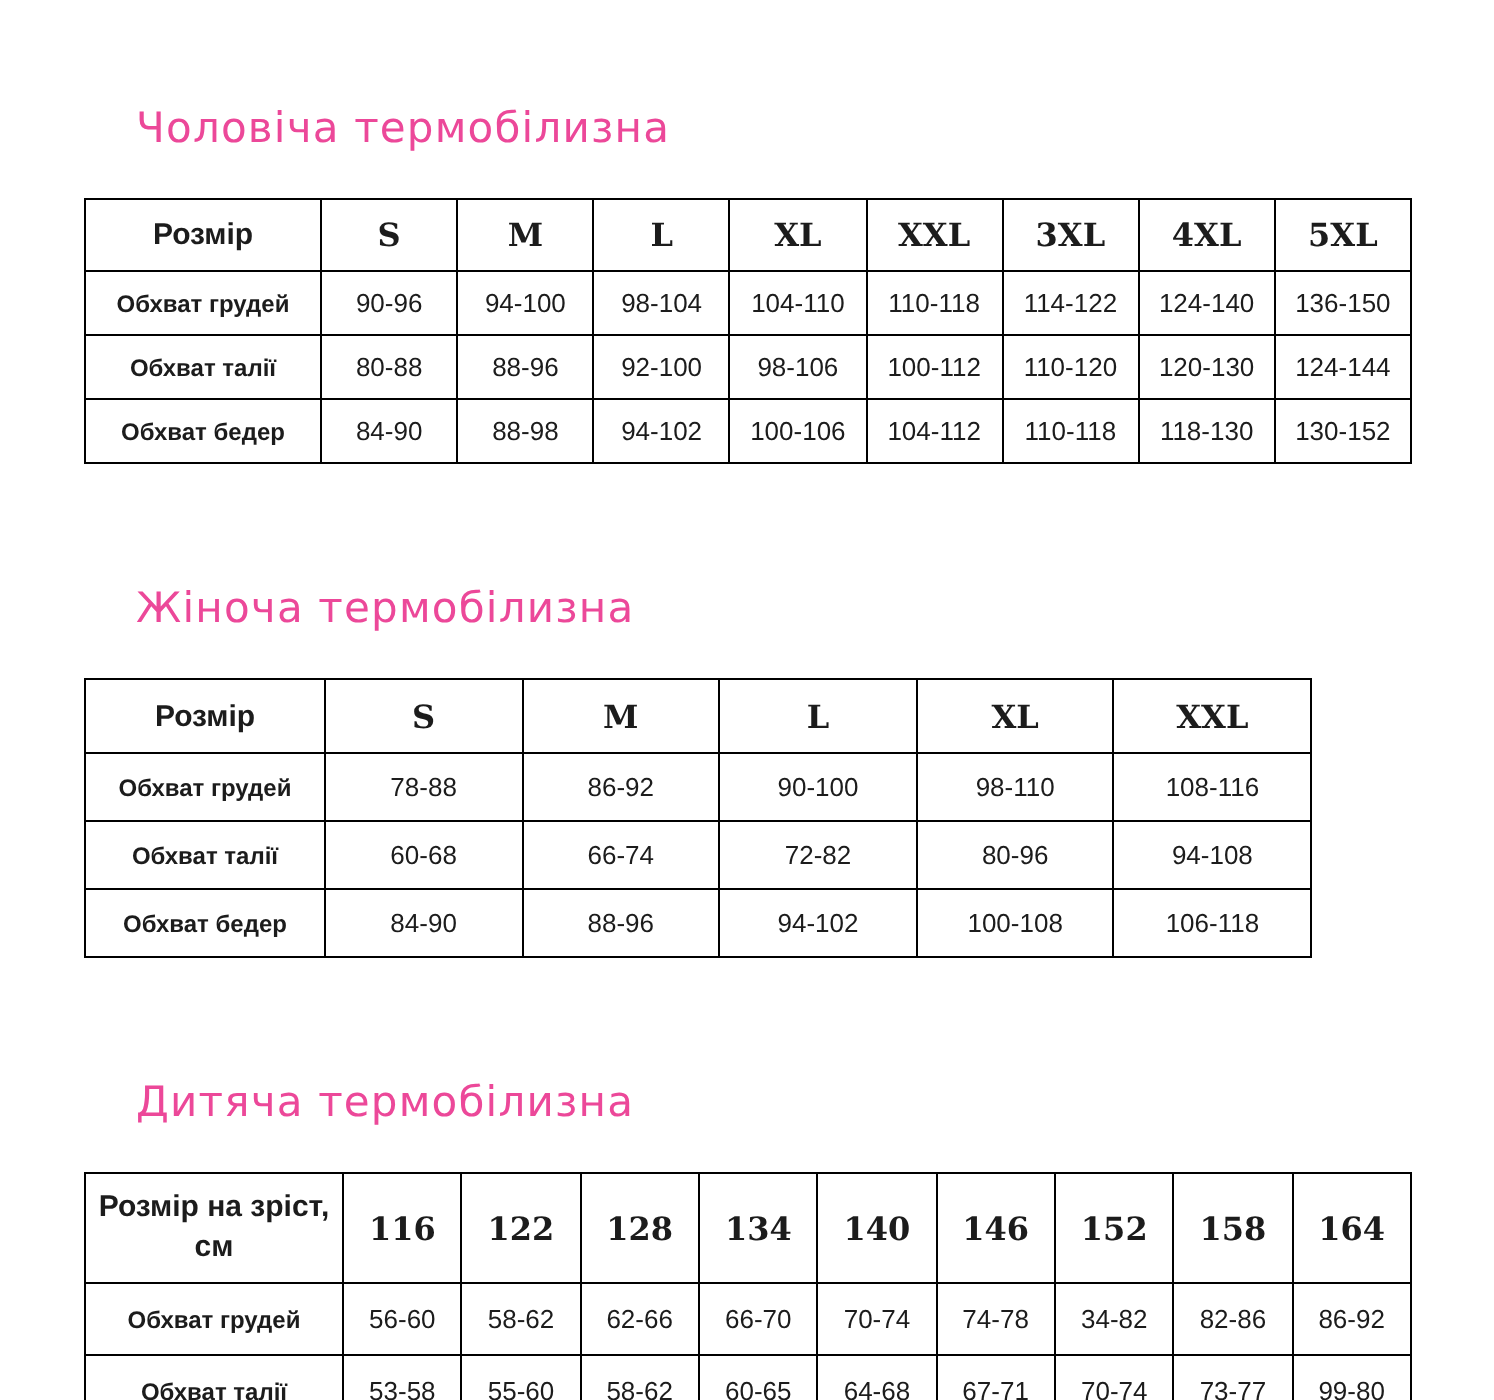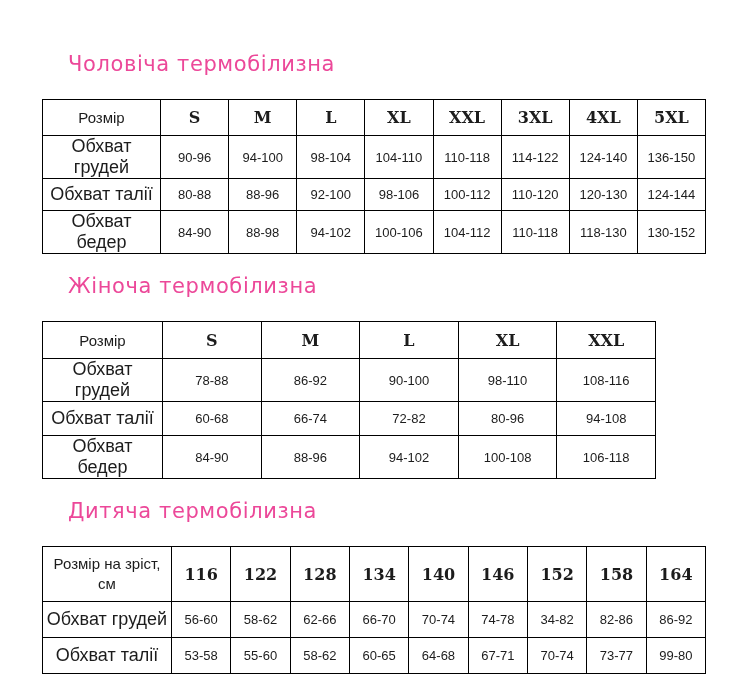--- a/index.html
+++ b/index.html
@@ -5,21 +5,21 @@
   * { box-sizing: border-box; margin: 0; padding: 0; }
   html, body { background: #ffffff; }
   body {
     width: 747px;
     height: 700px;
     font-family: "Liberation Sans", sans-serif;
     color: #1c1c1c;
     overflow: hidden;
   }
   .page { padding: 52px 40px 0 42px; }
-  .section + .section { margin-top: 20px; }
+  .section + .section { margin-top: 60px; }
   .section-title {
     font-family: "DejaVu Sans", sans-serif;
     font-weight: 400;
     font-size: 21px;
     line-height: 25px;
     letter-spacing: 0.6px;
     color: #ec4899;
     margin: 0 0 22px 26px;
   }
   table {
@@ -33,28 +33,28 @@
     vertical-align: middle;
     padding: 0 2px;
     overflow: hidden;
   }
   .men-table, .kids-table { width: 664px; }
   .women-table { width: 614px; }
 
   th.corner {
     font-family: "Liberation Sans", sans-serif;
     font-size: 15px;
-    font-weight: normal;
+    font-weight: bold;
   }
   th.size {
     font-family: "DejaVu Serif", serif;
     font-size: 16px;
     font-weight: bold;
   }
-  td.row-label { font-size: 18px; font-weight: 400; }
+  td.row-label { font-size: 12px; font-weight: 700; }
   td.value { font-size: 13px; font-weight: 400; text-align: center; }
 
   .men-table tr.head { height: 36px; }
   .men-table tr.data { height: 32px; }
   .women-table tr.head { height: 37px; }
   .women-table tr.data { height: 34px; }
   .kids-table tr.head { height: 55px; }
   .kids-table tr.data { height: 36px; }
   .kids-table th.corner { line-height: 1.35; }
 </style>

